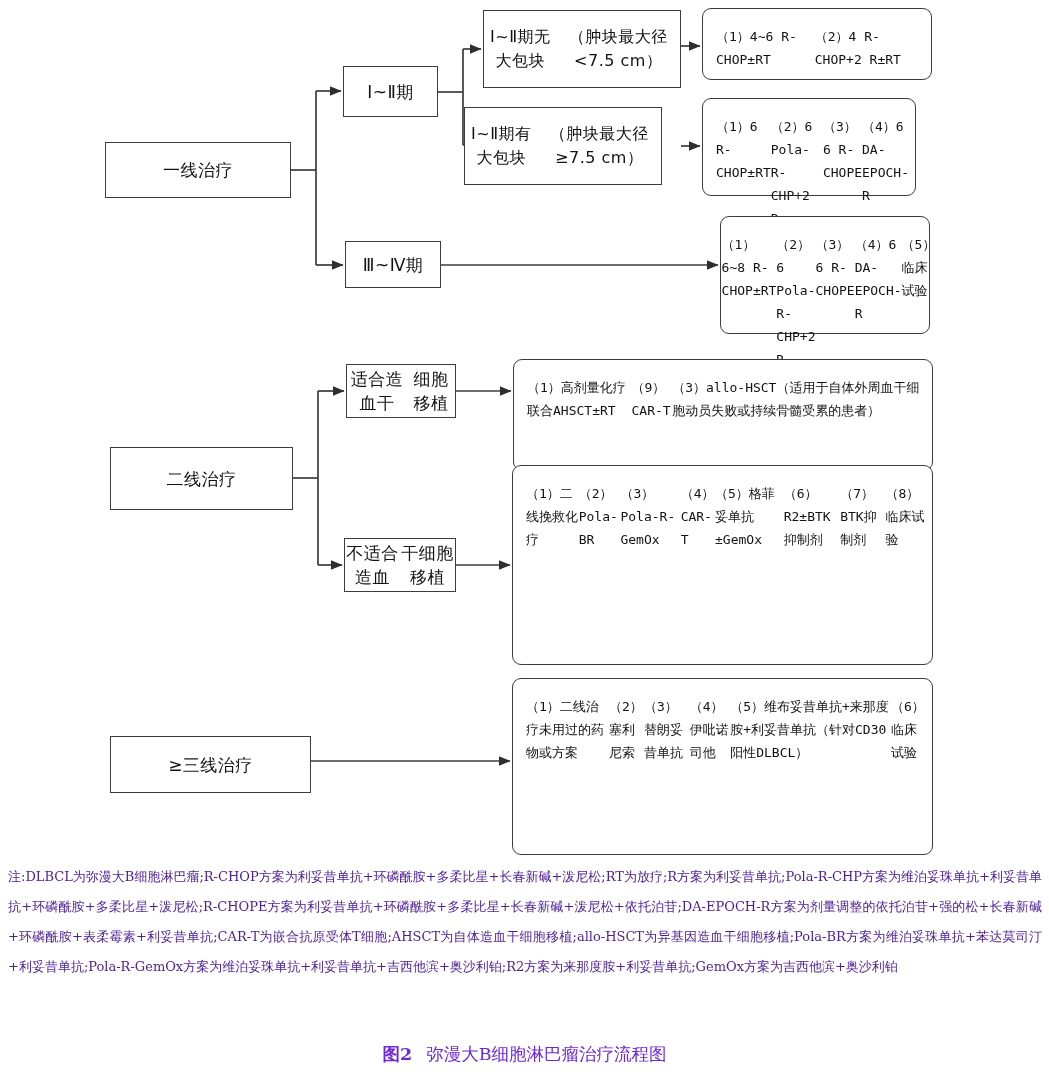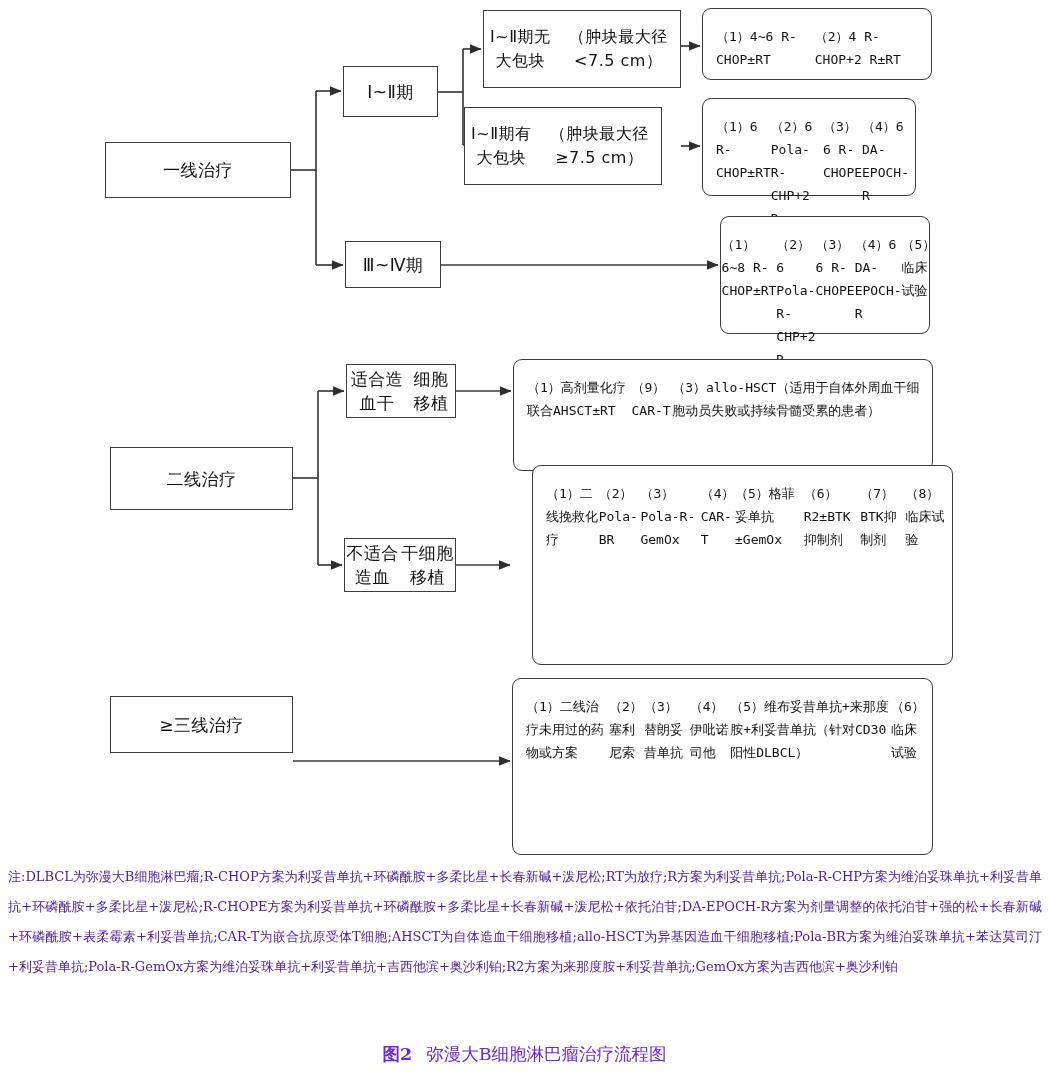--- a/index.html
+++ b/index.html
@@ -43,22 +43,22 @@
   #b-s12nb    {left:483px;top:10px; width:198px;height:78px;font-size:16px;}
   #b-txnb     {left:702px;top:8px;  width:230px;height:72px;}
   #b-s12b     {left:464px;top:107px;width:198px;height:78px;font-size:16px;}
   #b-txb      {left:702px;top:98px; width:214px;height:98px;}
   #b-s34      {left:345px;top:241px;width:96px; height:47px;}
   #b-txs34    {left:720px;top:216px;width:210px;height:118px;}
   #b-second   {left:110px;top:447px;width:183px;height:63px;}
   #b-fit      {left:346px;top:364px;width:110px;height:54px;}
   #b-txfit    {left:513px;top:335px;width:420px;height:112px;margin-top:24px;}
   #b-unfit    {left:344px;top:538px;width:112px;height:54px;}
-  #b-txunfit  {left:532px;top:465px;width:421px;height:200px;}
-  #b-third    {left:110px;top:696px;width:183px;height:57px;}
+  #b-txunfit  {left:512px;top:465px;width:421px;height:200px;}
+  #b-third    {left:110px;top:736px;width:201px;height:57px;}
   #b-txthird  {left:512px;top:678px;width:421px;height:177px;}
 
   .note{
     position:absolute;
     left:8px;top:862px;width:1034px;
     font-family:"DejaVu Serif","Liberation Serif",serif;
     font-size:13px;
     line-height:30px;
     text-align:justify;
     color:#4c1d95;

